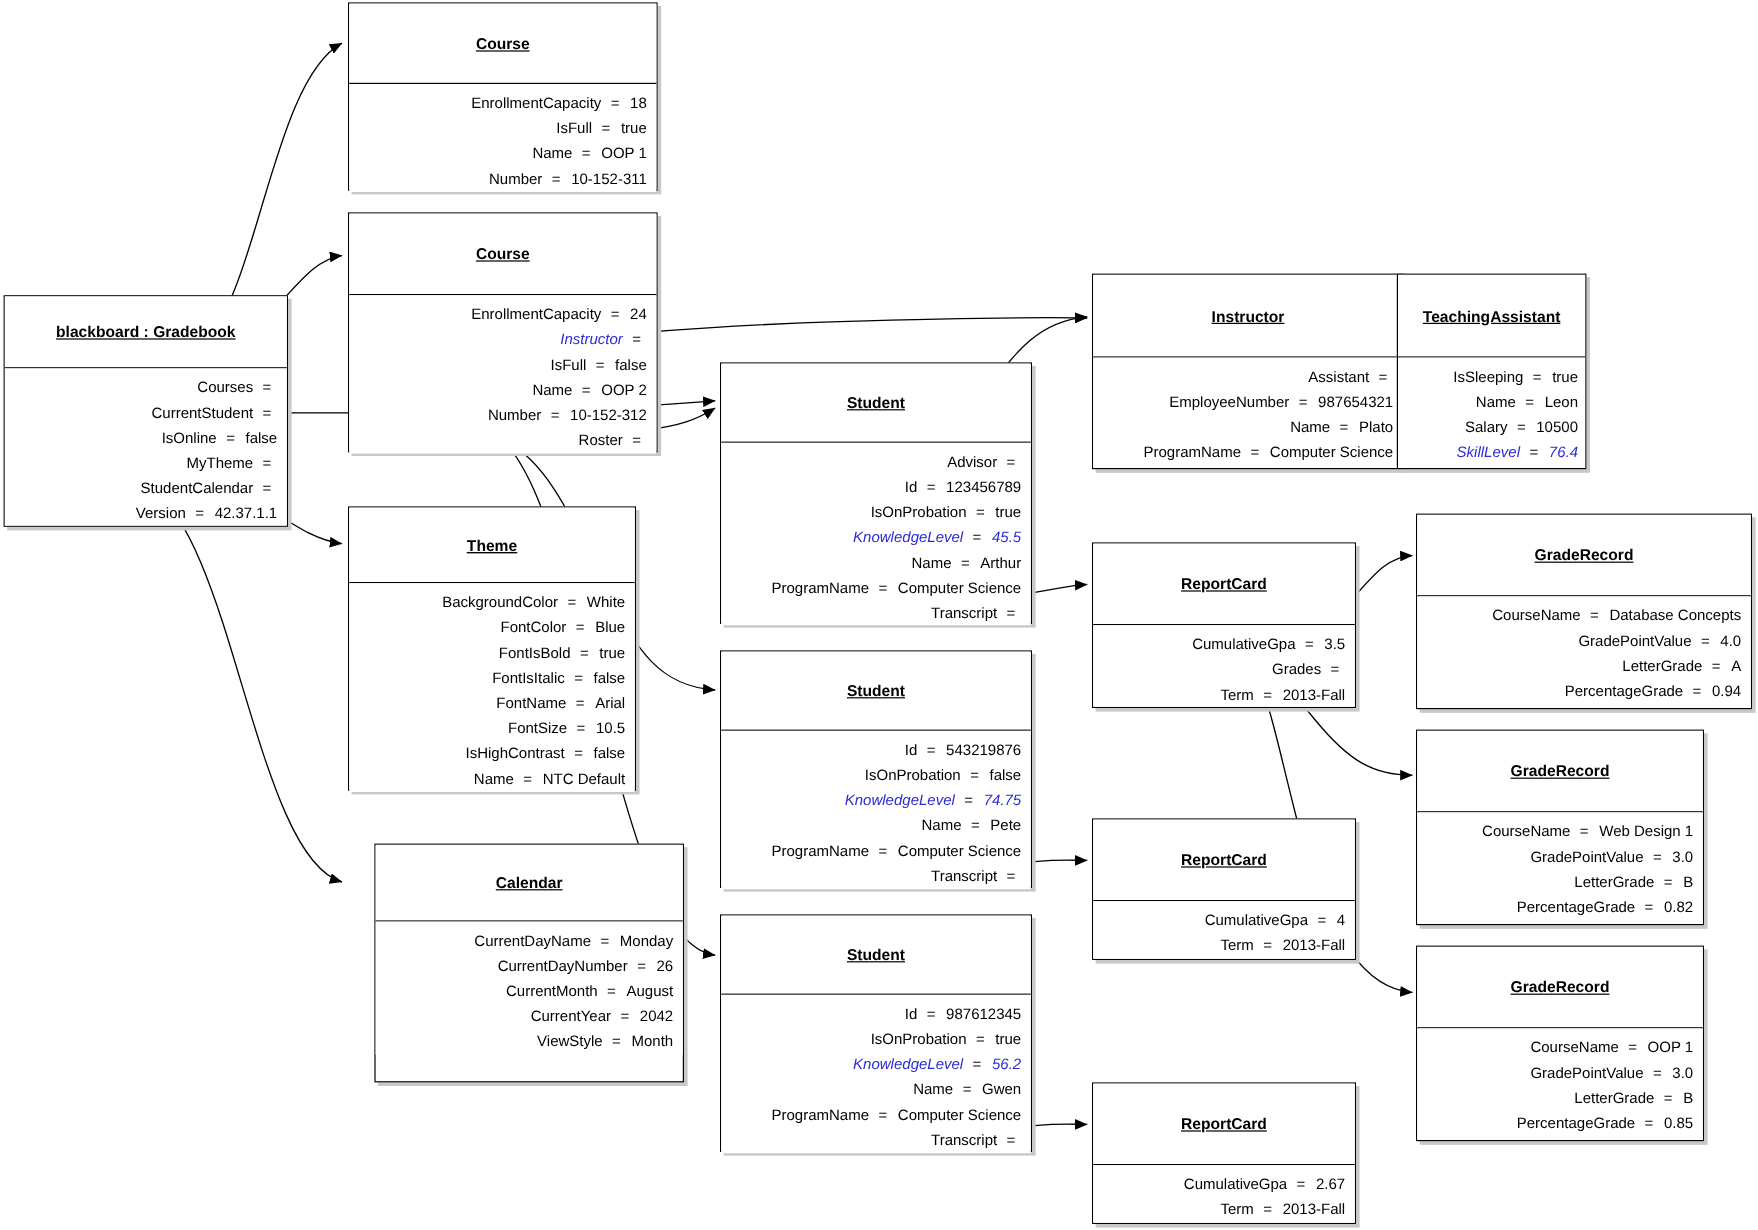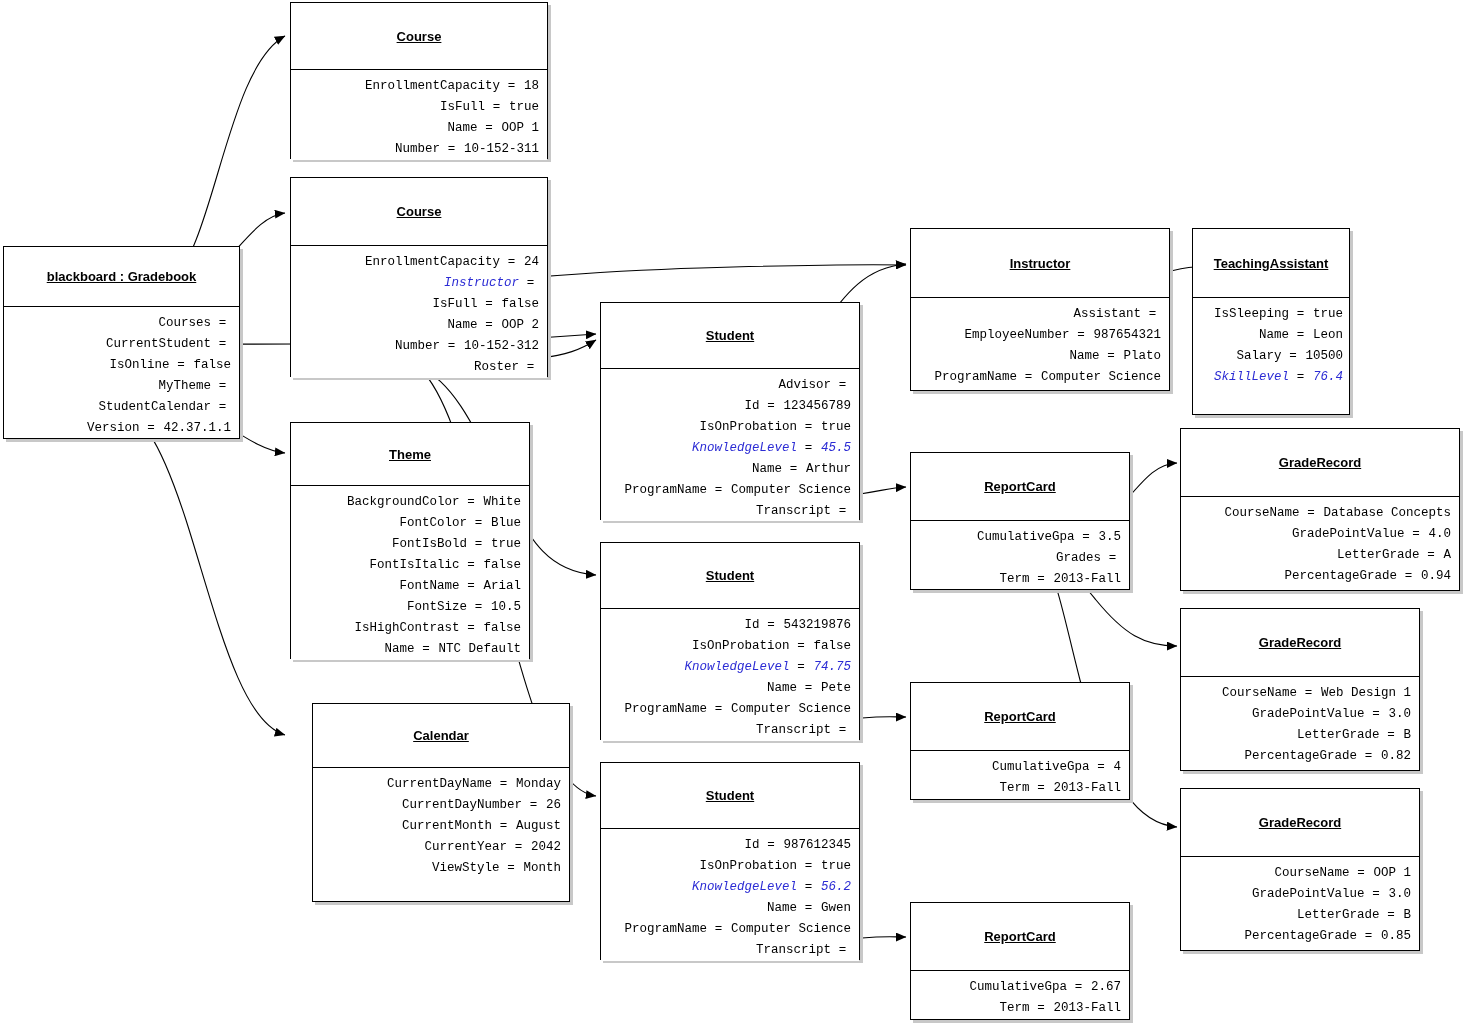--- a/index.html
+++ b/index.html
@@ -44,21 +44,20 @@
     font-weight:bold;
     color:#000000;
     text-decoration:underline;
     white-space:nowrap;
     letter-spacing:0px;
   }
   .obj-body{
     box-sizing:border-box;
     padding:6px 8px 6px 6px;
     background:#ffffff;
-    font-family:Liberation Mono, monospace;
   }
   .slot{
     display:flex;
     align-items:baseline;
     justify-content:flex-start;
     font-size:12.5px;
     color:#000000;
     line-height:21px;
     white-space:nowrap;
   }
@@ -461,21 +460,21 @@
         <span class="vl">Plato</span>
       </div>
       <div class="slot">
         <span class="nm">ProgramName</span>
         <span class="eq">=</span>
         <span class="vl">Computer Science</span>
       </div>
     </div>
   </div>
 
-  <div class="obj" style="left:1192px;top:228px;width:158px;height:187px;">
+  <div class="obj" style="left:1164px;top:228px;width:158px;height:163px;">
     <div class="obj-head" style="height:69px;">
       <span class="obj-title">TeachingAssistant</span>
     </div>
     <div class="obj-body" style="height:92px;padding-left:4px;padding-right:6px;">
       <div class="slot">
         <span class="nm">IsSleeping</span>
         <span class="eq">=</span>
         <span class="vl">true</span>
       </div>
       <div class="slot">

